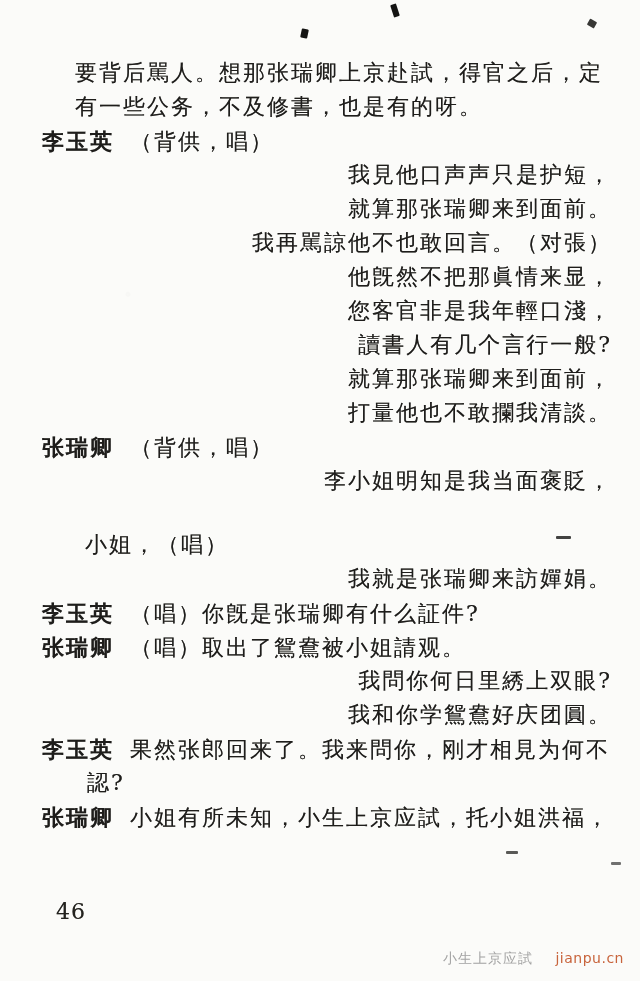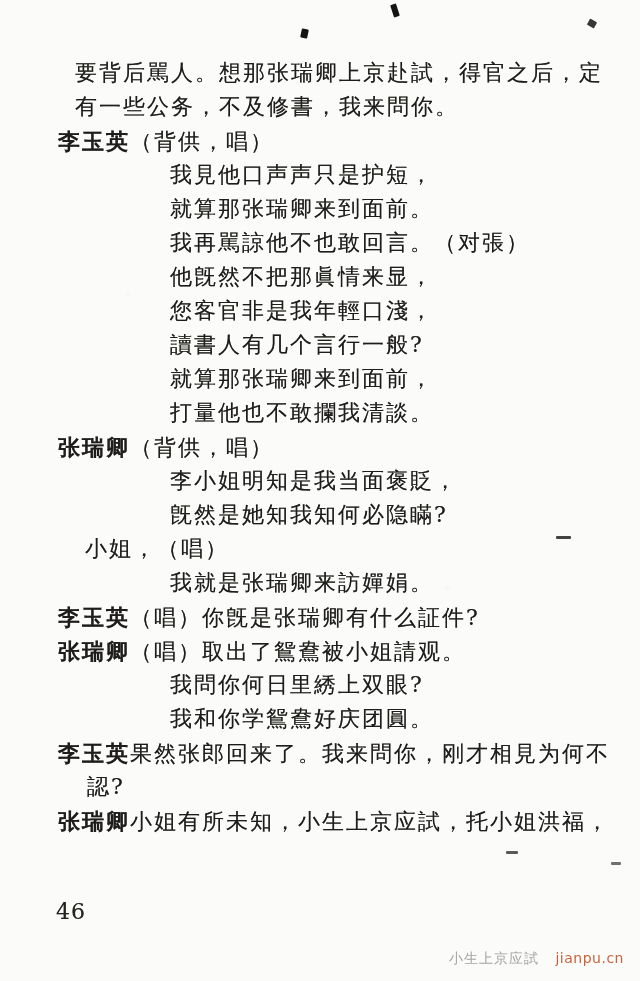--- a/index.html
+++ b/index.html
@@ -19,37 +19,37 @@
   }
   .script-body {
     position:absolute; left:42px; top:56px; right:28px;
     font-size:22px; line-height:34px;
     color:#1e1d1b;
     letter-spacing:2px;
     text-shadow:0 0 0.6px rgba(30,29,27,0.55);
   }
   .line { height:34px; white-space:nowrap; }
   .line.cont-top { padding-left:33px; }
-  .line.verse    { padding-left:128px; }
-  .line.aside    { padding-left:43px; }
+  .line.verse    { padding-left:128px;text-align:right; }
+  .line.aside    { padding-left:43px;margin-top:30px; }
   .line.cont     { padding-left:45px; }
-  .speaker-name  { display:inline-block; width:88px; font-weight:bold; letter-spacing:2px;text-align:right; }
+  .speaker-name  { display:inline-block; width:88px; font-weight:bold; letter-spacing:2px; }
   .page-number {
     position:absolute; left:56px; top:892px;
     font-size:22px; color:#24231f; letter-spacing:1px;
     text-shadow:0 0 0.6px rgba(30,29,27,0.5);
     margin-top:7px;
   }
   .watermark {
     position:absolute; right:16px; top:950px;
     font-family:"DejaVu Sans","Liberation Sans",sans-serif;
     font-size:14px; letter-spacing:1px;
     color:#a3a3a3;
   }
-  .watermark .site-url { color:#c8643c; margin-left:11px; letter-spacing:0.5px; }
+  .watermark .site-url { color:#c8643c; margin-left:17px; letter-spacing:0.5px; }
   .speck { position:absolute; background:#141413; border-radius:1px; }
   .speck.s1 { left:301px; top:29px;  width:7px;  height:9px;  transform:rotate(12deg); }
   .speck.s2 { left:392px; top:4px;   width:6px;  height:13px; transform:rotate(-18deg); }
   .speck.s3 { left:588px; top:20px;  width:8px;  height:7px;  transform:rotate(30deg); opacity:.85; }
   .speck.s4 { left:556px; top:536px; width:15px; height:3px;  opacity:.8; }
   .speck.s5 { left:506px; top:851px; width:12px; height:3px;  opacity:.7; }
   .speck.s6 { left:611px; top:862px; width:10px; height:3px;  opacity:.6; }
 </style>
 </head>
 <body>
@@ -57,33 +57,32 @@
 <div class="paper">
   <div class="speck s1"></div>
   <div class="speck s2"></div>
   <div class="speck s3"></div>
   <div class="speck s4"></div>
   <div class="speck s5"></div>
   <div class="speck s6"></div>
 
   <div class="script-body">
       <div class="line cont-top"><span>要背后駡人。想那张瑞卿上京赴試，得官之后，定</span></div>
-      <div class="line cont-top"><span>有一些公务，不及修書，我来問你。</span></div>
+      <div class="line cont-top"><span>有一些公务，不及修書，也是有的呀。</span></div>
       <div class="line speaker"><span class="speaker-name">李玉英</span><span>（背供，唱）</span></div>
       <div class="line verse"><span>我見他口声声只是护短，</span></div>
       <div class="line verse"><span>就算那张瑞卿来到面前。</span></div>
       <div class="line verse"><span>我再駡諒他不也敢回言。（对張）</span></div>
       <div class="line verse"><span>他旣然不把那眞情来显，</span></div>
       <div class="line verse"><span>您客官非是我年輕口淺，</span></div>
       <div class="line verse"><span>讀書人有几个言行一般?</span></div>
       <div class="line verse"><span>就算那张瑞卿来到面前，</span></div>
       <div class="line verse"><span>打量他也不敢攔我清談。</span></div>
       <div class="line speaker"><span class="speaker-name">张瑞卿</span><span>（背供，唱）</span></div>
       <div class="line verse"><span>李小姐明知是我当面褒貶，</span></div>
-      <div class="line verse"><span>旣然是她知我知何必隐瞞?</span></div>
       <div class="line aside"><span>小姐，（唱）</span></div>
       <div class="line verse"><span>我就是张瑞卿来訪嬋娟。</span></div>
       <div class="line speaker"><span class="speaker-name">李玉英</span><span>（唱）你旣是张瑞卿有什么証件?</span></div>
       <div class="line speaker"><span class="speaker-name">张瑞卿</span><span>（唱）取出了鴛鴦被小姐請观。</span></div>
       <div class="line verse"><span>我問你何日里綉上双眼?</span></div>
       <div class="line verse"><span>我和你学鴛鴦好庆团圓。</span></div>
       <div class="line speaker"><span class="speaker-name">李玉英</span><span>果然张郎回来了。我来問你，刚才相見为何不</span></div>
       <div class="line cont"><span>認?</span></div>
       <div class="line speaker"><span class="speaker-name">张瑞卿</span><span>小姐有所未知，小生上京应試，托小姐洪福，</span></div>
     </div>

